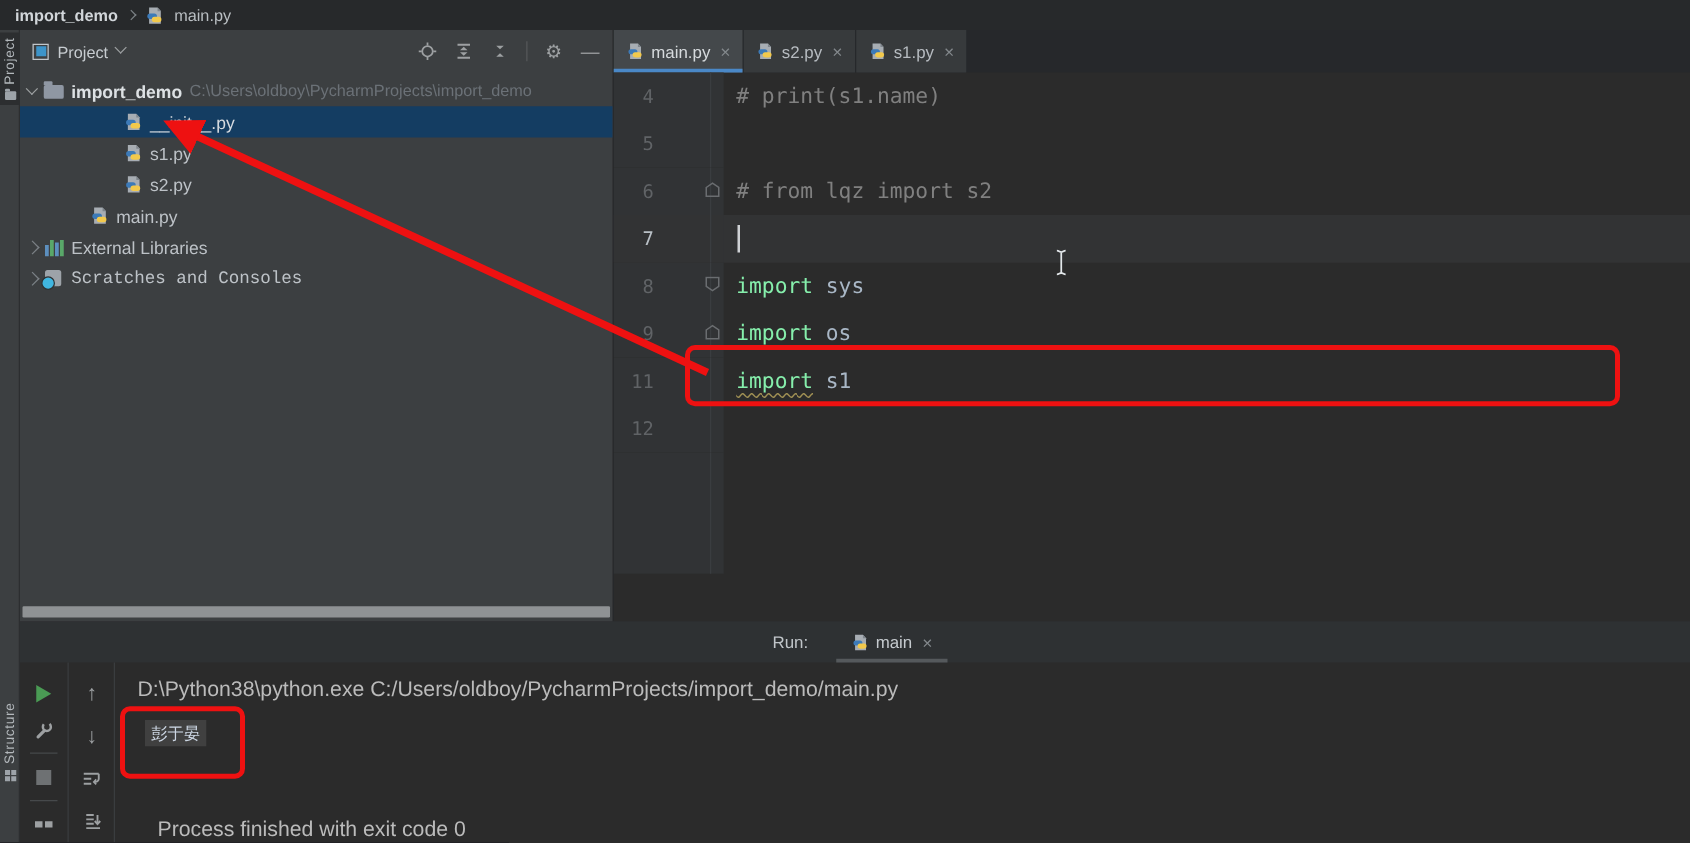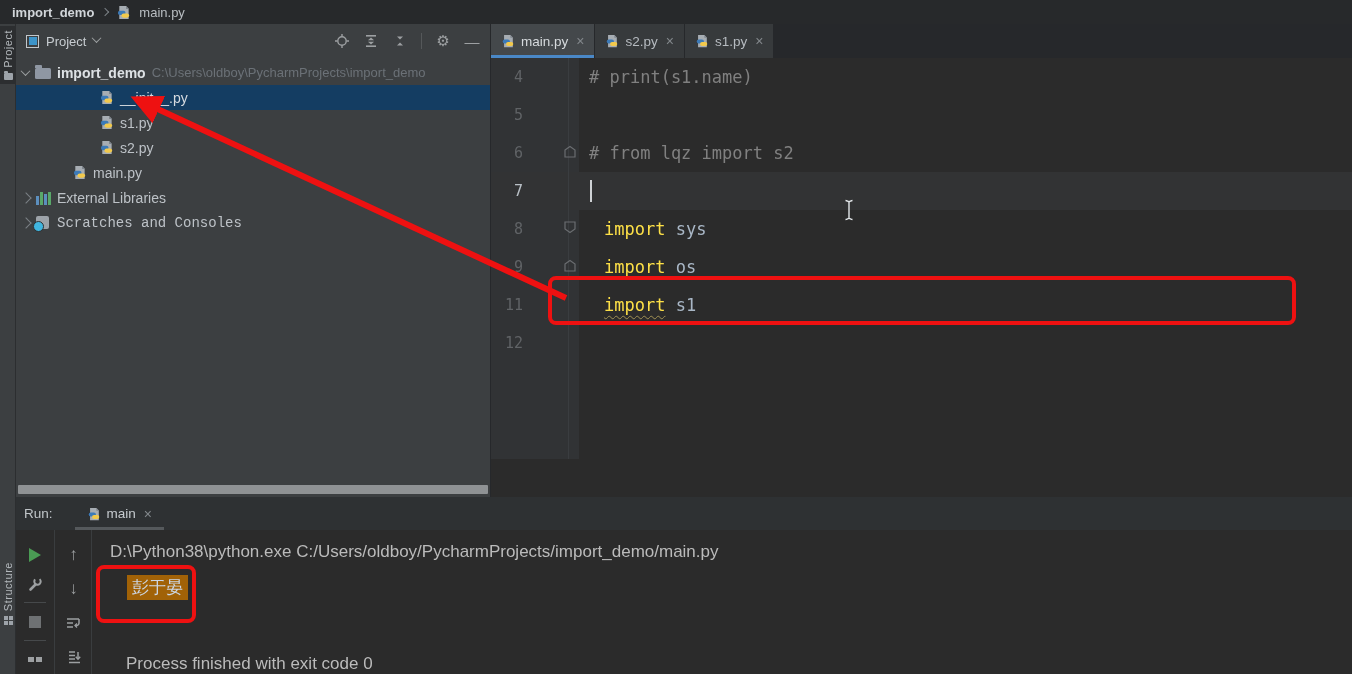--- a/index.html
+++ b/index.html
@@ -67,46 +67,46 @@
   .gutterzone { width:88px; flex:none; position:relative; background:#313335; }
   .gutterzone::after { content:""; position:absolute; right:10px; top:0; bottom:0; width:1px; background:#3a3d40; }
   .lnum { position:absolute; right:56px; top:50%; transform:translateY(-50%);
     font-family:"DejaVu Sans Mono", monospace; font-size:15px; color:#606366; }
   .foldmark { position:absolute; right:3px; top:50%; transform:translateY(-50%); z-index:1; }
   .codecell { flex:1; display:flex; align-items:center; padding-left:10px;
     font-family:"DejaVu Sans Mono", monospace; font-size:17px; color:#a9b7c6; white-space:pre; }
   .cline.current, .cline.current .gutterzone, .cline.current .codecell { background:#323334; }
   .cline.current .lnum { color:#b9c0c6; }
   .tok-comment { color:#808080; }
-  .tok-kw { color:#fde047;margin-left:15px; }
+  .tok-kw { color:#86efac; }
   .tok-str { color:#6a8759; }
   .tok-fn { color:#8888c6; }
   .warnwave { text-decoration:underline wavy #a09053; text-underline-offset:4px; text-decoration-thickness:1px;}
   .caret { display:inline-block; width:2px; height:22px; background:#cfd2d5; margin-left:1px; }
   
   .run-panel { position:absolute; left:16px; top:497px; width:1336px; height:177px; background:#2b2b2b; }
-  .run-header { height:33px; background:#2e3133; display:flex; align-items:center; padding-left:8px; position:relative;}
+  .run-header { height:33px; background:#2e3133; display:flex; align-items:center; padding-left:8px; position:relative;justify-content:center;}
   .run-label { color:#c0c5c9; font-size:13.5px; margin-right:22px; }
   .run-tab { display:flex; align-items:center; gap:6px; color:#c6cbcf; font-size:13.5px; position:relative; height:100%; padding:0 12px;}
   .run-tab::after { content:""; position:absolute; left:0; right:0; bottom:0; height:3px; background:#55595c; }
   .run-body { position:relative; height:144px; }
   .rcol1 { position:absolute; left:0; top:0; bottom:0; width:39px; border-right:1px solid #3a3d3f;
     display:flex; flex-direction:column; align-items:center; padding-top:10px; }
   .rcol2 { position:absolute; left:40px; top:0; bottom:0; width:36px; border-right:1px solid #3a3d3f;
     display:flex; flex-direction:column; align-items:center; padding-top:8px; }
   .rico { height:34px; display:flex; align-items:center; justify-content:center; width:100%; color:#9da0a2; font-size:17px;}
   .rdiv { width:22px; height:1px; background:#46494b; margin:4px 0; }
   .play-tri { width:0; height:0; border-left:12px solid #4a9b54; border-top:7px solid transparent; border-bottom:7px solid transparent;}
   .stop-sq { width:12px; height:12px; background:#6e7173; }
   .half-ico { display:flex; gap:2px; } .half-ico i { width:6px; height:5px; background:#9da0a2; display:block;}
   .console { position:absolute; left:94px; top:0; right:0; bottom:0;
     font-family:Liberation Sans, sans-serif; font-size:17px; color:#bbbbbb; }
   .c-line1 { position:absolute; left:0; top:12px; white-space:pre; }
   .c-output { position:absolute; left:6px; top:46px; }
-  .c-output .seltext { background:#a16207; color:#ccd6e3; padding:3px 5px; font-size:17px;margin-left:11px; }
+  .c-output .seltext { background:#404040; color:#ccd6e3; padding:3px 5px; font-size:13px; }
   .c-status { position:absolute; left:16px; top:124px; white-space:pre; }
   
   .anno { position:absolute; z-index:50; pointer-events:none; }
   .anno-box { border:4px solid #ee1111; border-radius:8px; }
   #arrow-svg { position:absolute; left:0; top:0; width:1352px; height:674px; z-index:49; pointer-events:none;}
   #cursor-svg { position:absolute; left:843px; top:199px; z-index:60; pointer-events:none; }
 </style>
 </head>
 <body>
 

